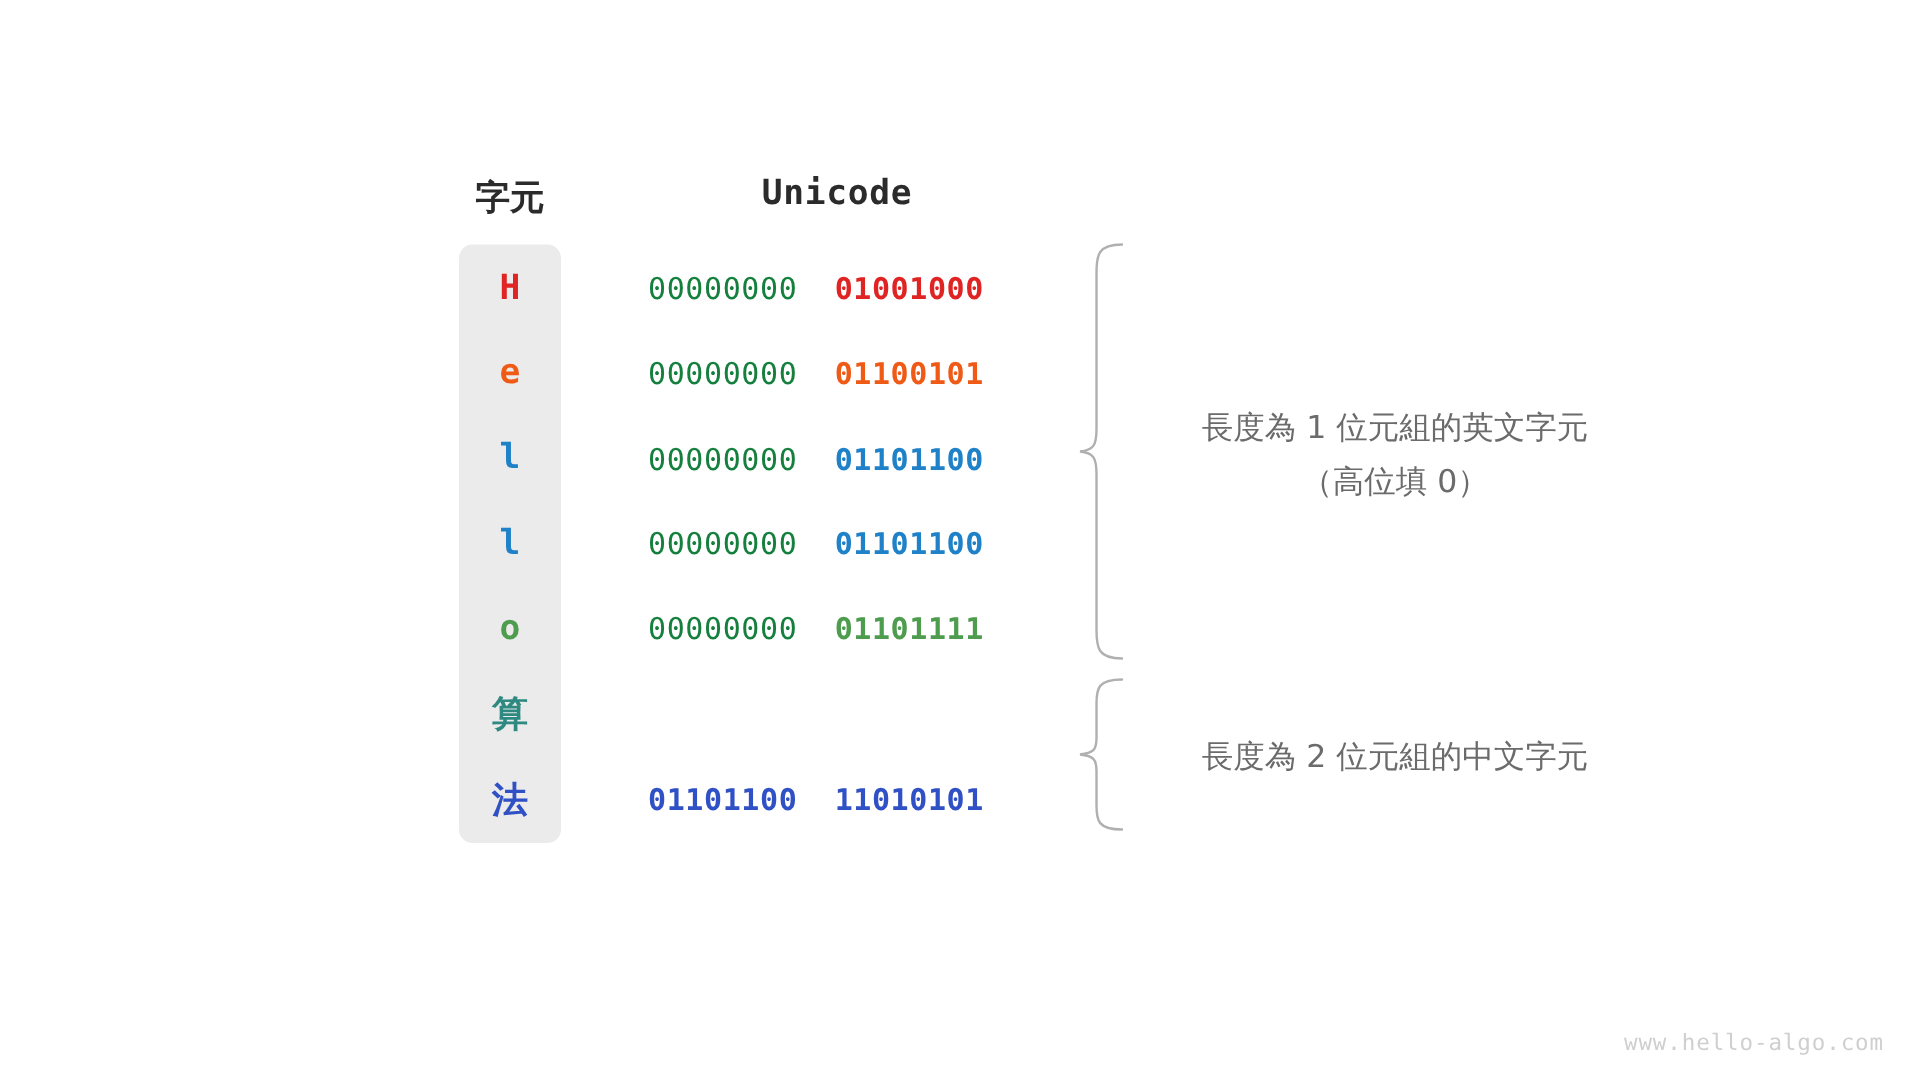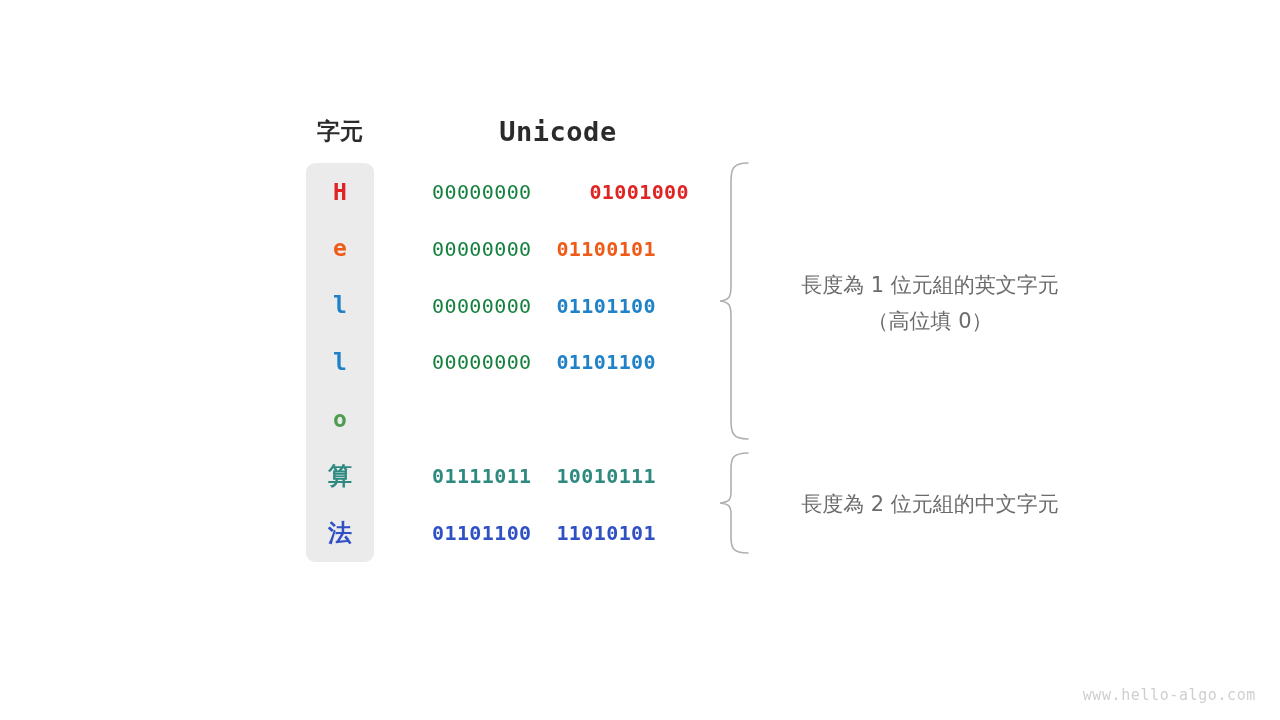--- a/index.html
+++ b/index.html
@@ -34,21 +34,21 @@
     width: 68px;
     text-align: center;
     font-size: 23px;
     font-family: "DejaVu Sans", "Liberation Sans", sans-serif;
   }
   #header-unicode {
     left: 432px;
     top: 116px;
     width: 252px;
     text-align: center;
-    font-size: 27px;
+    font-size: 23px;
     font-family: "DejaVu Sans Mono", "Liberation Mono", monospace;
     letter-spacing: 0.5px;
   }
 
   
   #char-panel {
     position: absolute;
     left: 306px;
     top: 163px;
     width: 68px;
@@ -142,40 +142,40 @@
 
   <div class="col-header" id="header-char">字元</div>
 
   <div class="col-header" id="header-unicode">Unicode</div>
 
   <div id="char-panel" style="background: rgb(235, 235, 235);"></div>
 
   <div id="rows-container">
       <div class="row" style="top: 173px;">
         <div class="char-cell ascii" style="color: rgb(224, 36, 36);">H</div>
-        <div class="bits"><span class="hi-pad">00000000</span><span>  </span><span style="color: rgb(224, 36, 36); margin-left: 33px;">01001000</span></div>
+        <div class="bits"><span class="hi-pad">00000000</span><span>  </span><span style="color: rgb(224, 36, 36);">01001000</span></div>
       </div>
       <div class="row" style="top: 229.8px;">
         <div class="char-cell ascii" style="color: rgb(239, 90, 22);">e</div>
         <div class="bits"><span class="hi-pad">00000000</span><span>  </span><span style="color: rgb(239, 90, 22); margin-top: 48px;">01100101</span></div>
       </div>
       <div class="row" style="top: 286.6px;">
         <div class="char-cell ascii" style="color: rgb(31, 129, 199);">l</div>
         <div class="bits"><span class="hi-pad">00000000</span><span>  </span><span style="color: rgb(31, 129, 199);">01101100</span></div>
       </div>
       <div class="row" style="top: 343.4px;">
         <div class="char-cell ascii" style="color: rgb(31, 129, 199);">l</div>
         <div class="bits"><span class="hi-pad">00000000</span><span>  </span><span style="color: rgb(31, 129, 199);">01101100</span></div>
       </div>
       <div class="row" style="top: 400.2px;">
         <div class="char-cell ascii" style="color: rgb(78, 156, 78);">o</div>
+        <div class="bits"><span class="hi-pad">00000000</span><span>  </span><span style="color: rgb(78, 156, 78);">01101111</span></div>
       </div>
       <div class="row" style="top: 457px;">
         <div class="char-cell cjk" style="color: rgb(46, 138, 128);">算</div>
-        <div class="bits"><span style="color: rgb(46, 138, 128);">01111011</span><span>  </span><span style="color: rgb(46, 138, 128);">10010111</span></div>
       </div>
       <div class="row" style="top: 513.8px;">
         <div class="char-cell cjk" style="color: rgb(48, 80, 198);">法</div>
         <div class="bits"><span style="color: rgb(48, 80, 198);">01101100</span><span>  </span><span style="color: rgb(48, 80, 198);">11010101</span></div>
       </div>
     </div>
 
   <div class="brace" id="brace-ascii" style="left:718px; top:160px;">
     <svg width="36" height="282" viewBox="0 0 36 282" fill="none">
       <path d="M30 3 C14 3, 13 10, 13 22 L13 126 C13 137, 11 140, 2 141 C11 142, 13 145, 13 156 L13 260 C13 272, 14 279, 30 279" stroke="#b0b0b0" stroke-width="1.6" fill="none" stroke-linecap="round"></path>

